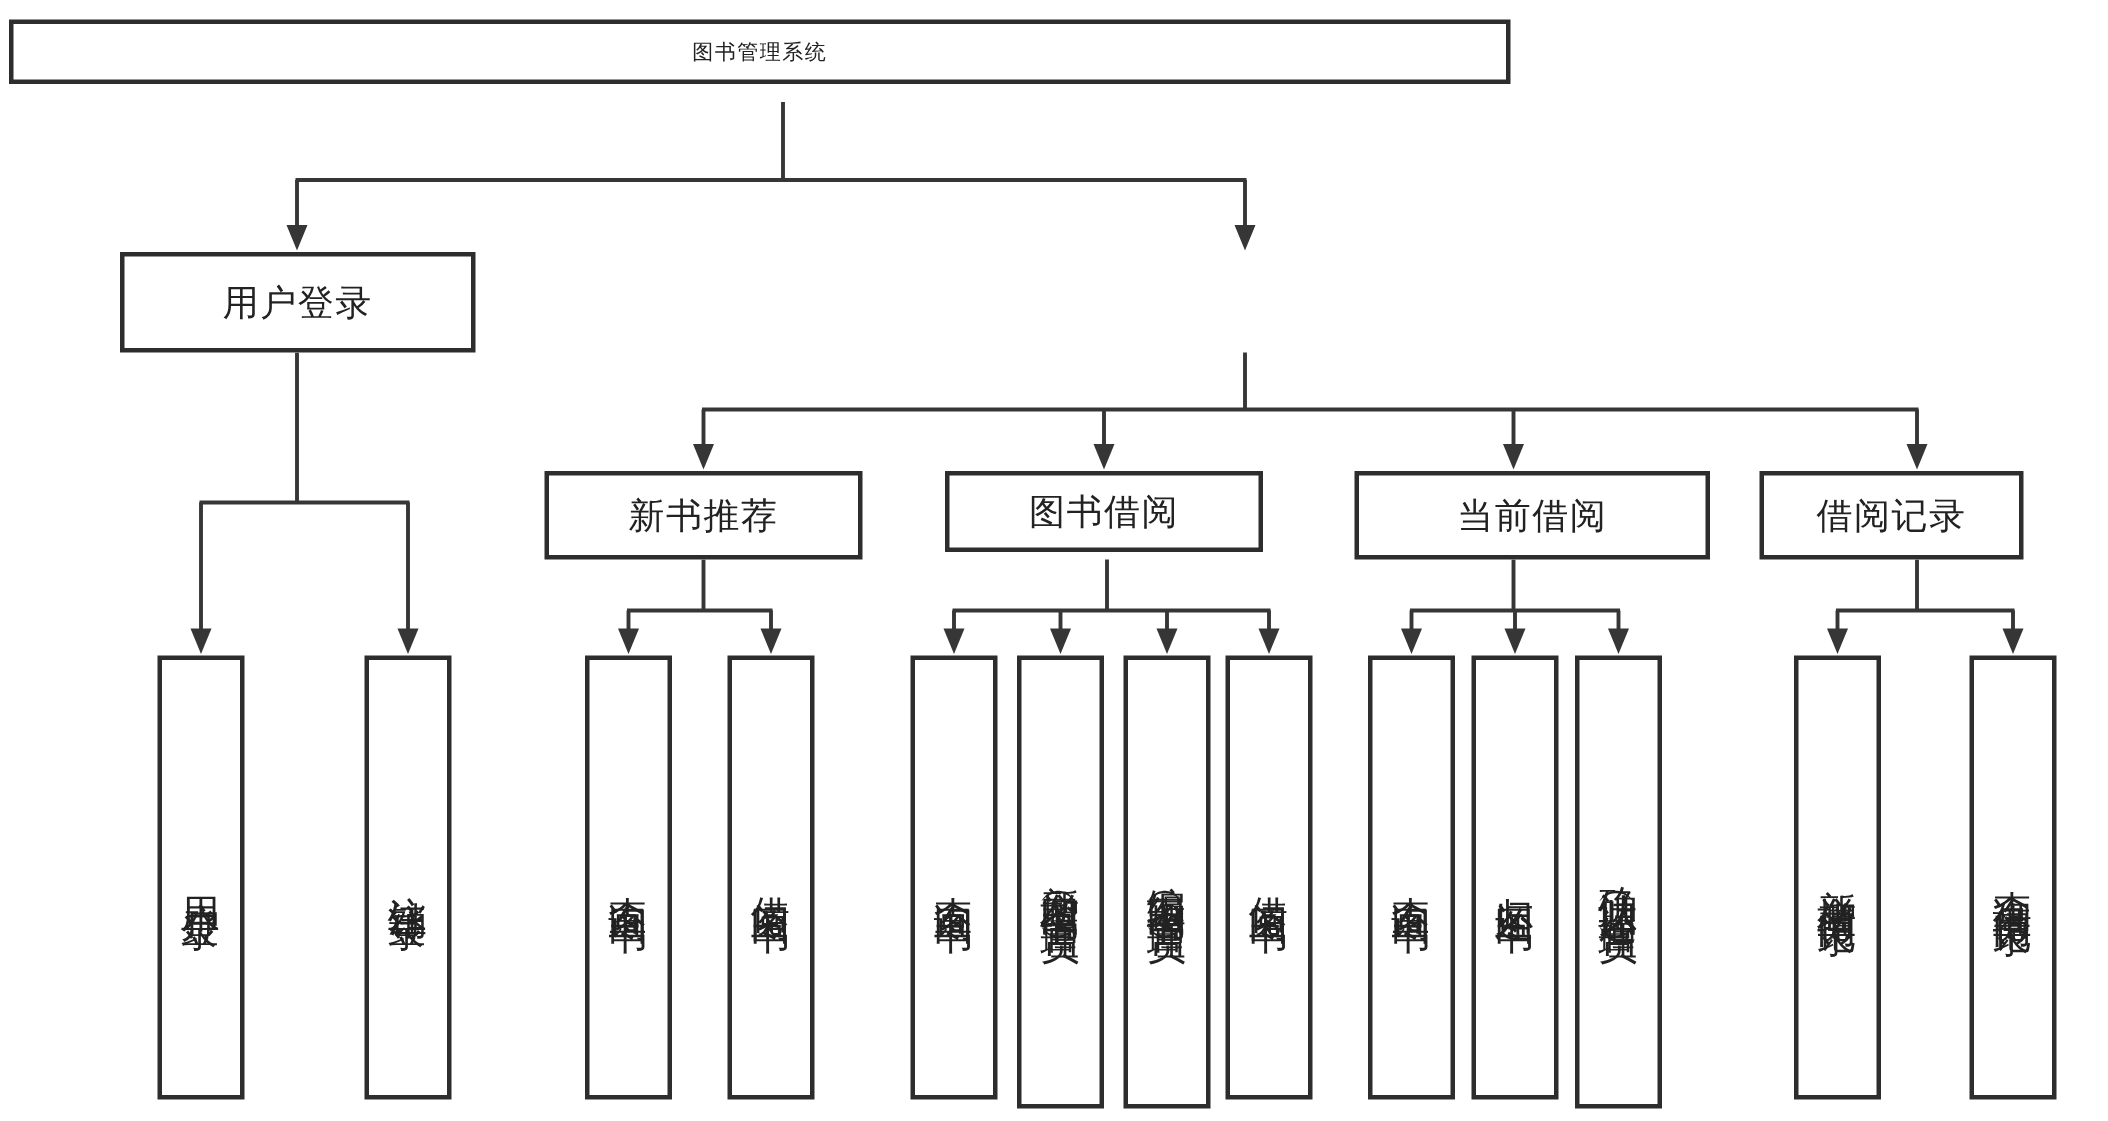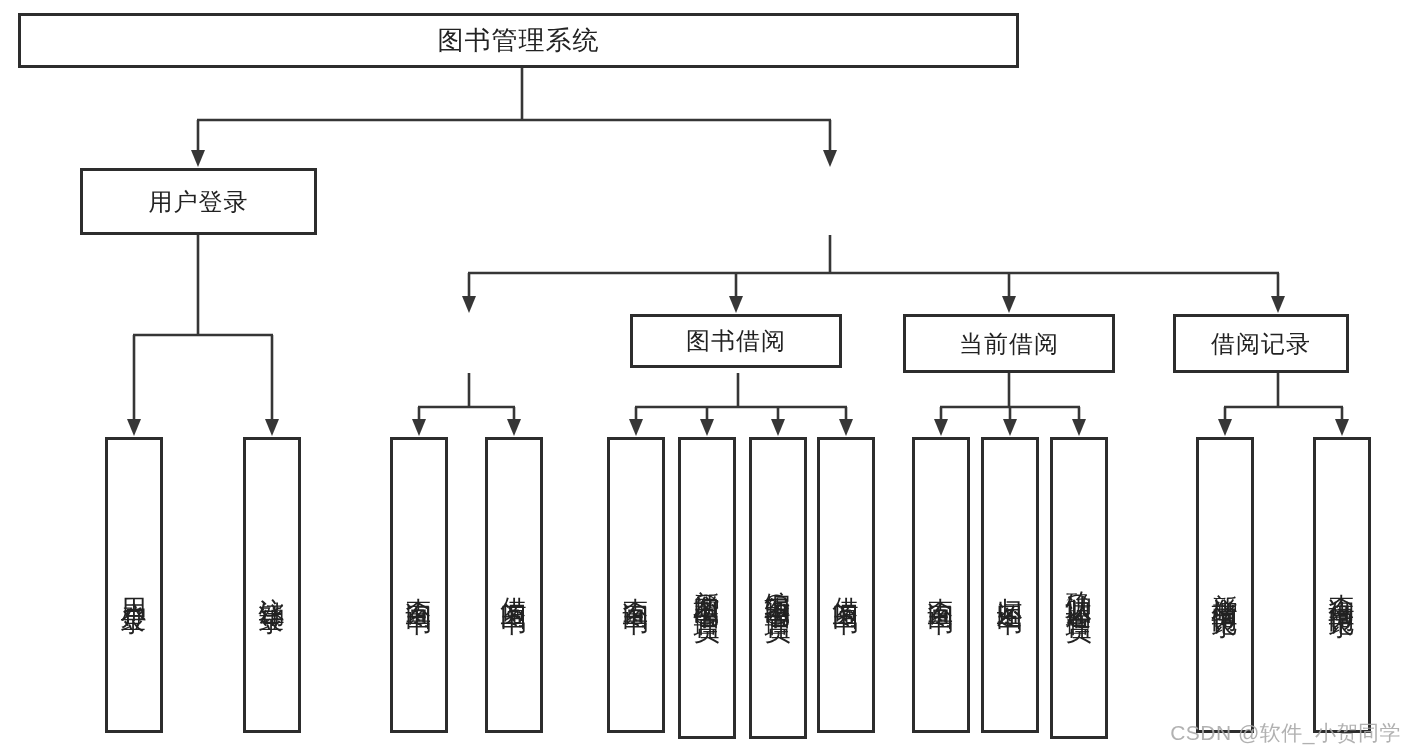--- a/index.html
+++ b/index.html
@@ -16,26 +16,26 @@
   .node{
     position:absolute;
     box-sizing:border-box;
     background:#ffffff;
     border:3px solid #2d2d2d;
     display:flex;align-items:center;justify-content:center;
     color:#222222;
     z-index:1;
   }
   .hnode{font-size:24px;letter-spacing:1px;white-space:nowrap;}
-  #root{left:18px;top:13px;width:1001px;height:55px;font-size:26px;}
+  #root{left:6px;top:13px;width:1001px;height:43px;font-size:14px;}
   #n-user-login{left:80px;top:168px;width:237px;height:67px;}
   #n-book-mgmt{left:712px;top:168px;width:236px;height:67px;}
   #n-new-book{left:363px;top:314px;width:212px;height:59px;}
   #n-book-borrow{left:630px;top:314px;width:212px;height:54px;}
-  #n-current-borrow{left:903px;top:314px;width:212px;height:59px;}
+  #n-current-borrow{left:903px;top:314px;width:237px;height:59px;}
   #n-borrow-records{left:1173px;top:314px;width:176px;height:59px;}
   .vnode{
     position:absolute;
     box-sizing:border-box;
     background:#ffffff;
     border:3px solid #2d2d2d;
     top:437px;width:58px;height:296px;
     display:flex;align-items:center;justify-content:center;
     color:#222222;z-index:1;
   }
@@ -134,20 +134,21 @@
       <polygon points="1218,419 1232,419 1225,436"></polygon>
       <line x1="1342" y1="407" x2="1342" y2="421"></line>
       <polygon points="1335,419 1349,419 1342,436"></polygon>
     </g>
   </svg>
 
   <div id="root" class="node hnode">图书管理系统</div>
 
   <div id="n-user-login" class="node hnode">用户登录</div>
 
+  <div id="n-new-book" class="node hnode">新书推荐</div>
   <div id="n-book-borrow" class="node hnode">图书借阅</div>
   <div id="n-current-borrow" class="node hnode">当前借阅</div>
   <div id="n-borrow-records" class="node hnode">借阅记录</div>
 
   <div id="leaf1" class="vnode">
     <span class="vtext">用户登录</span>
   </div>
   <div id="leaf2" class="vnode">
     <span class="vtext">注销登录</span>
   </div>
@@ -182,15 +183,14 @@
     <span class="vtext">确认归还（管理员）</span>
   </div>
 
   <div id="leaf12" class="vnode">
     <span class="vtext">新增借阅记录</span>
   </div>
   <div id="leaf13" class="vnode">
     <span class="vtext">查询借阅记录</span>
   </div>
 
-  <div id="watermark">CSDN @软件_小贺同学</div>
 
 </div>
 
 </body></html>

